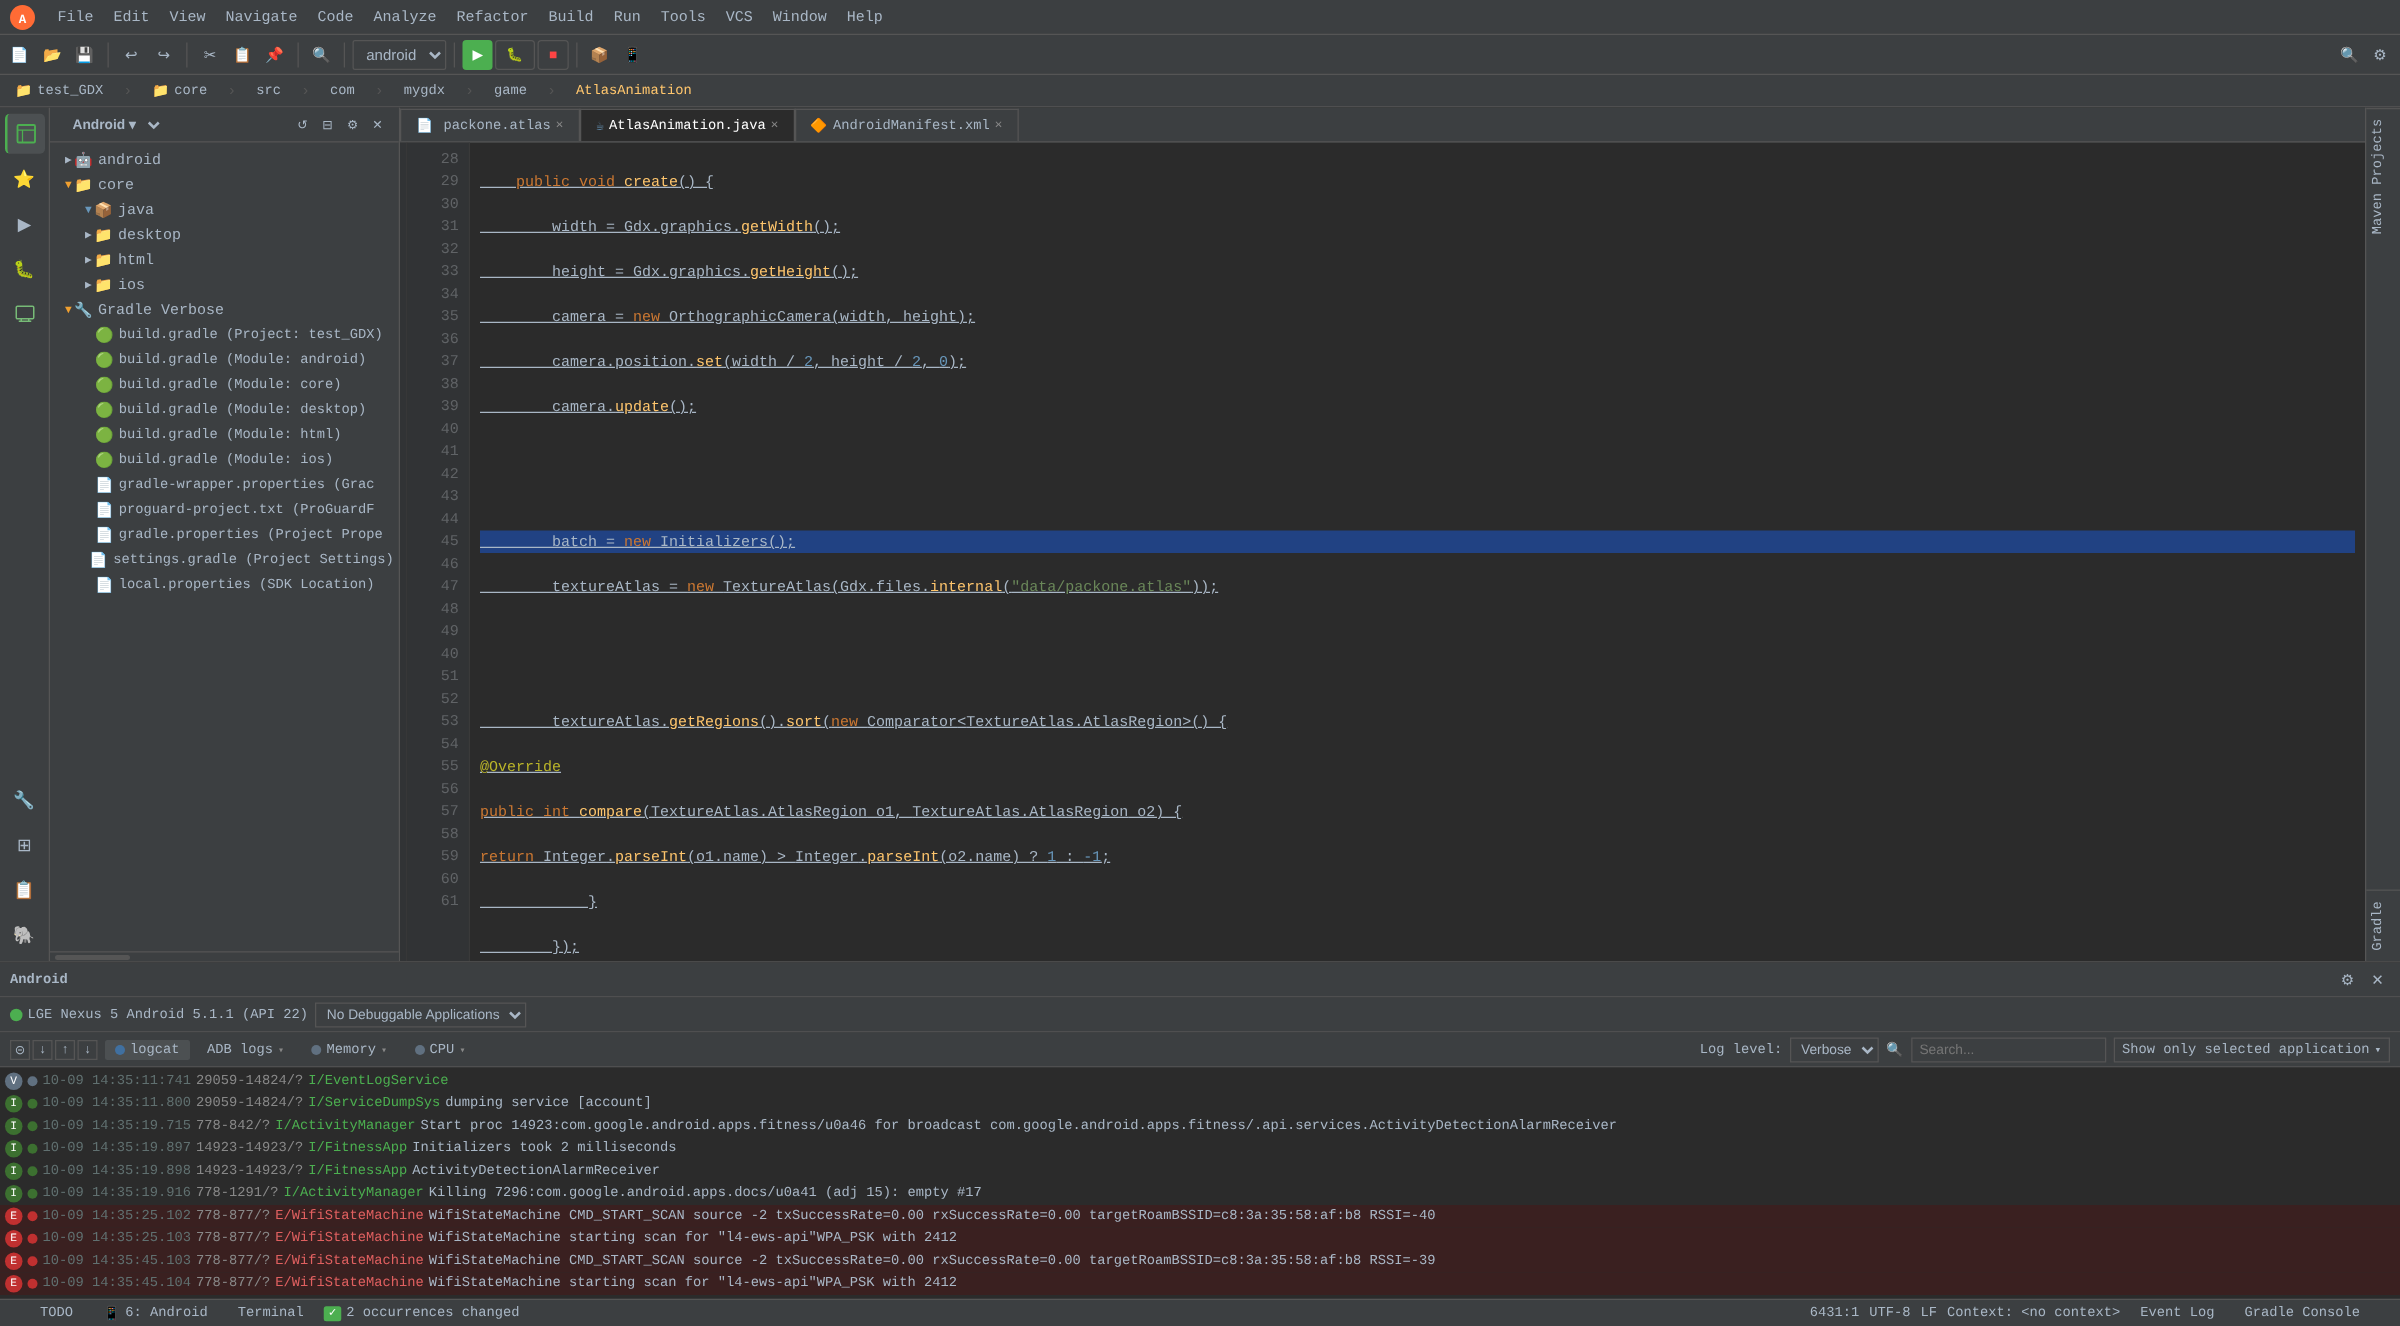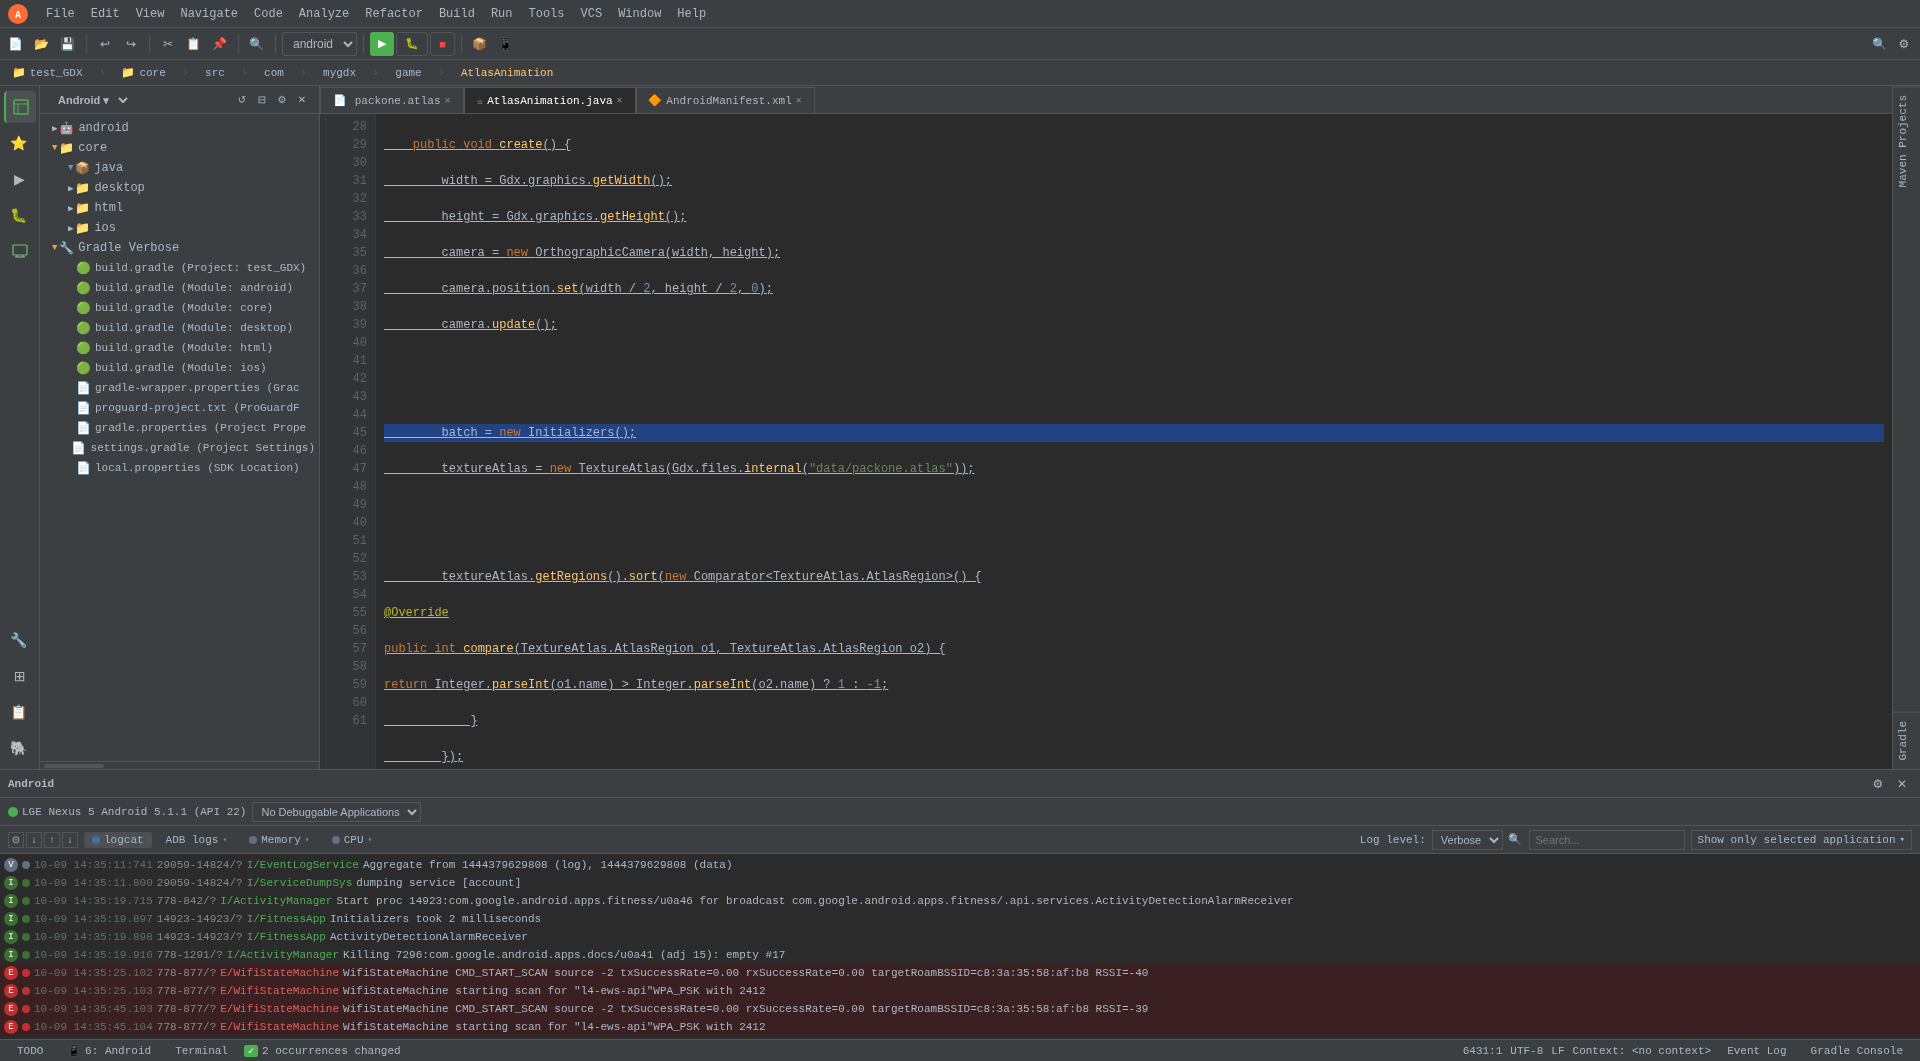--- a/index.html
+++ b/index.html
@@ -455,21 +455,21 @@
     .log-timestamp { color: #607070; white-space: nowrap; }
     .log-tag { color: #4CAF50; white-space: nowrap; }
     .log-pid { color: #888; white-space: nowrap; }
 
     
     .status-bar {
       background: #3c3f41;
       height: 22px;
       display: flex;
       align-items: center;
-      padding: 0 9px;
+      padding: 0 24px;
       border-top: 1px solid #555;
       flex-shrink: 0;
     }
     .status-left {
       display: flex;
       align-items: center;
       gap: 8px;
     }
     .status-right {
       margin-left: auto;
@@ -924,21 +924,20 @@
   </div>
 
   <div class="log-content">
 
     <div class="log-row">
       <span class="log-icon verbose">V</span>
       <span class="log-row-indicator" style="background:#607080;"></span>
       <span class="log-timestamp">10-09 14:35:11:741</span>
       <span class="log-pid">29059-14824/?</span>
       <span class="log-tag">I/EventLogService</span>
-      <span class="log-text">Aggregate from 1444379629808 (log), 1444379629808 (data)</span>
     </div>
     <div class="log-row">
       <span class="log-icon info">I</span>
       <span class="log-row-indicator" style="background:#3c7030;"></span>
       <span class="log-timestamp">10-09 14:35:11.800</span>
       <span class="log-pid">29059-14824/?</span>
       <span class="log-tag">I/ServiceDumpSys</span>
       <span class="log-text">dumping service [account]</span>
     </div>
     <div class="log-row">

